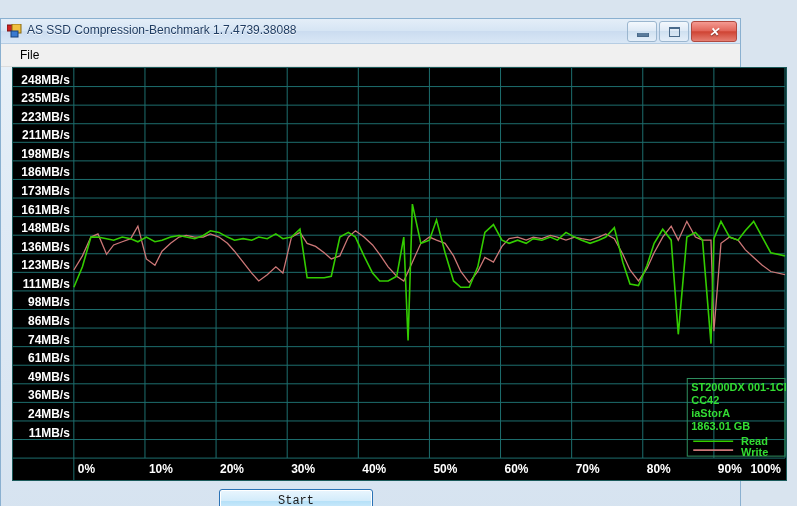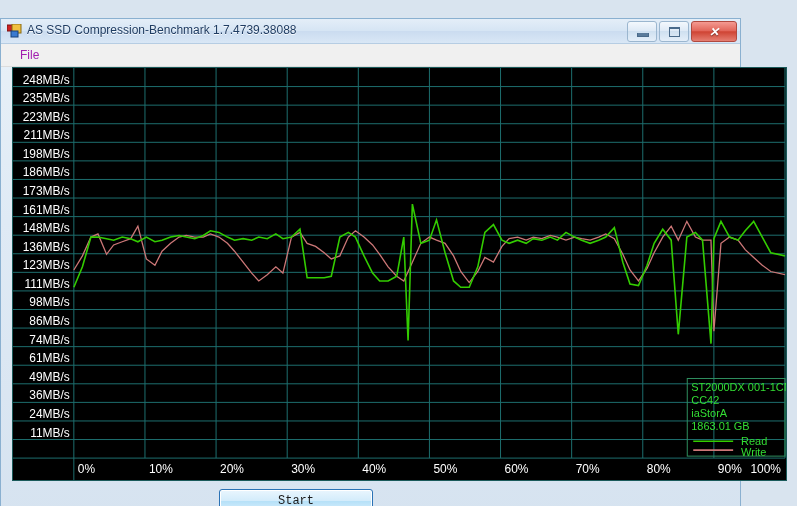--- a/index.html
+++ b/index.html
@@ -53,26 +53,26 @@
     color:#fff;font-size:12px;font-weight:bold;
     display:flex;align-items:center;justify-content:center;
     text-shadow:0 1px 1px rgba(0,0,0,.45);
   }
   
   .menubar{
     height:22px;background:#f0f0f0;border-bottom:1px solid #dcdcdc;
     display:flex;align-items:center;
   }
   .menu-item{
-    font-size:12px;color:#a21caf;padding:2px 9px;margin-left:10px;cursor:default;
+    font-size:12px;color:#000000;padding:2px 9px;margin-left:10px;cursor:default;
   }
   
   .chart-wrap{
     position:absolute;left:11px;top:48px;width:775px;height:414px;
-    background:#000;border:1px solid #1a5a5a;box-sizing:border-box;
+    background:#000;border:1px solid #1a5a5a;box-sizing:border-box;font-weight:bold;
   }
   .chart-svg{display:block;width:100%;height:100%;}
   
   .btnbar{
     position:absolute;left:0;bottom:0;width:797px;height:42px;
   }
   .btn{
     position:absolute;top:8px;height:24px;
     font-size:12px;color:#1a1a1a;
     display:flex;align-items:center;justify-content:center;

